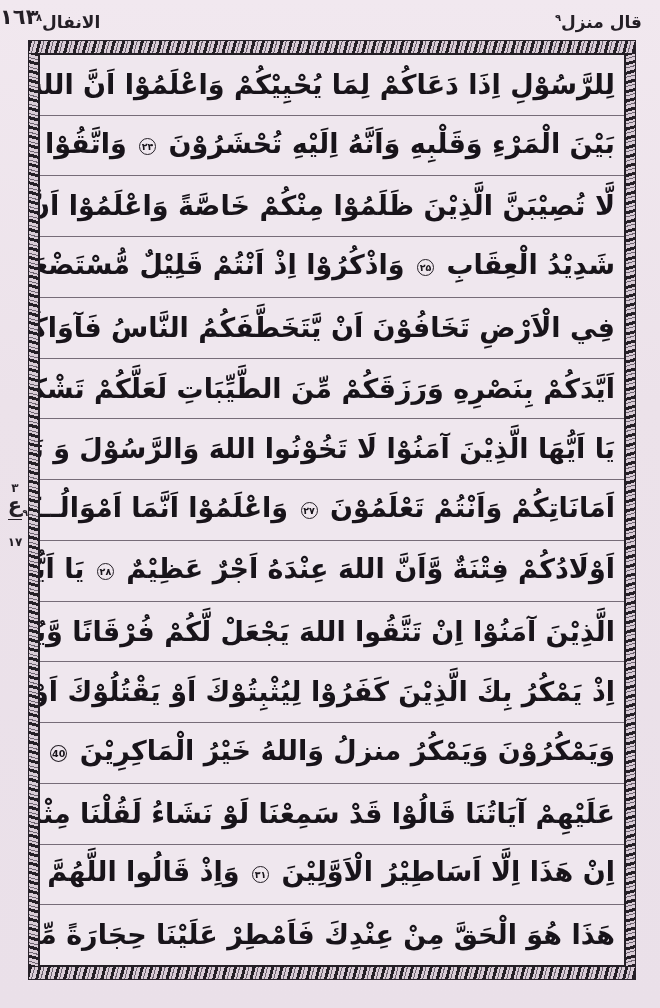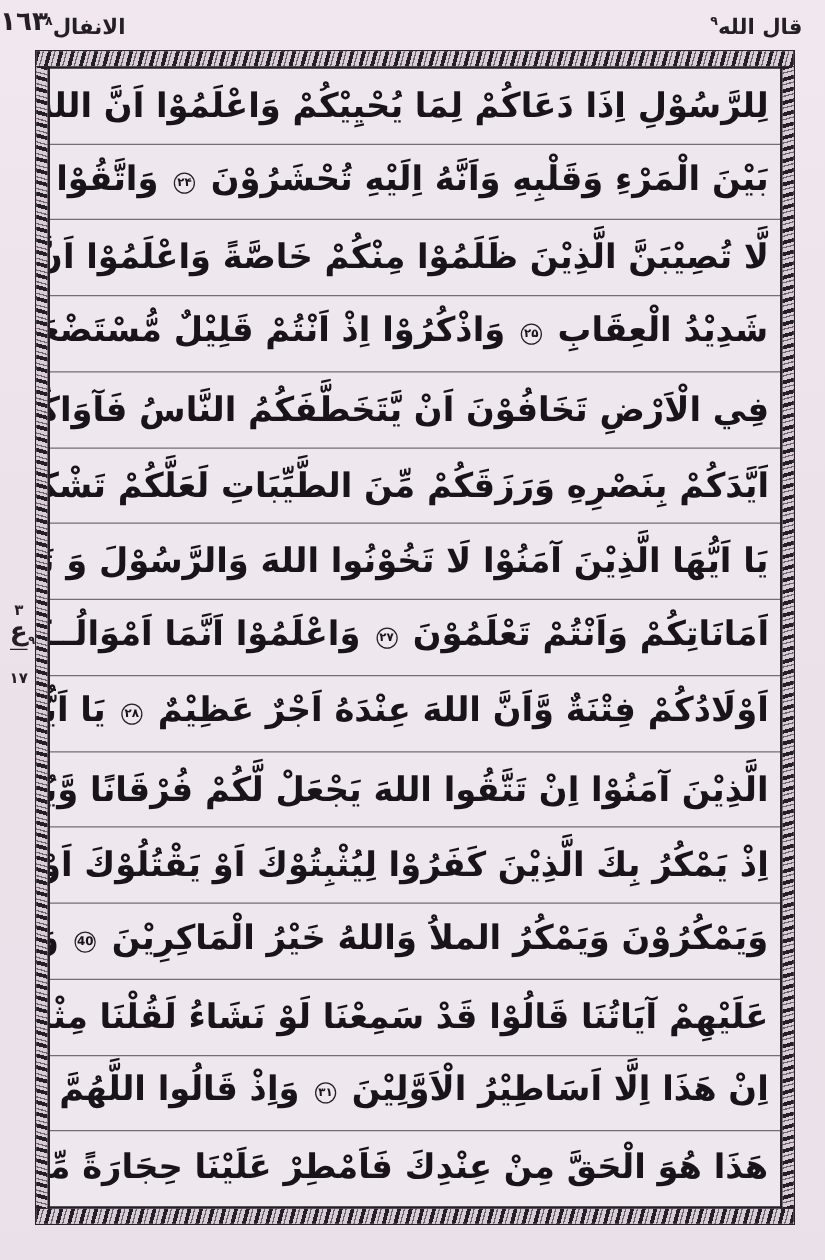--- a/index.html
+++ b/index.html
@@ -83,21 +83,21 @@
     position:absolute;left:0;right:0;top:1035px;
     text-align:center;font-size:16px;font-weight:bold;color:#241f26;
   }
 </style>
 </head>
 <body>
 
 <div class="page">
 
   <div class="head-item head-juz">
-    <span>قال الله</span><span class="sup">۹</span>
+    <span>قال منزل</span><span class="sup">۹</span>
   </div>
   <div class="head-item head-page">١٦٣</div>
   <div class="head-item head-surah">
     <span>الانفال</span><span class="sup">۸</span>
   </div>
 
   <div class="frame">
     <div class="band band-top"></div>
     <div class="band band-bottom"></div>
     <div class="band band-left"></div>
@@ -130,21 +130,21 @@
         <div class="line">
           <div class="ayah-line" dir="rtl"><span>اَوْلَادُكُمْ فِتْنَةٌ وَّاَنَّ اللهَ عِنْدَهُ اَجْرٌ عَظِيْمٌ</span> <span class="ayah">۲۸</span> <span>يَا اَيُّهَا</span></div>
         </div>
         <div class="line">
           <div class="ayah-line" dir="rtl"><span>الَّذِيْنَ آمَنُوْا اِنْ تَتَّقُوا اللهَ يَجْعَلْ لَّكُمْ فُرْقَانًا وَّيُكَفِّرْ عَنْكُمْ</span></div>
         </div>
         <div class="line">
           <div class="ayah-line" dir="rtl"><span>اِذْ يَمْكُرُ بِكَ الَّذِيْنَ كَفَرُوْا لِيُثْبِتُوْكَ اَوْ يَقْتُلُوْكَ اَوْ يُخْرِجُوْكَ</span></div>
         </div>
         <div class="line">
-          <div class="ayah-line" dir="rtl"><span>وَيَمْكُرُوْنَ وَيَمْكُرُ الملاُ وَاللهُ خَيْرُ الْمَاكِرِيْنَ</span> <span class="ayah">40</span> <span>وَاِذَا تُتْلَى</span></div>
+          <div class="ayah-line" dir="rtl"><span>وَيَمْكُرُوْنَ وَيَمْكُرُ منزلُ وَاللهُ خَيْرُ الْمَاكِرِيْنَ</span> <span class="ayah">40</span> <span>وَاِذَا تُتْلَى</span></div>
         </div>
         <div class="line">
           <div class="ayah-line" dir="rtl"><span>عَلَيْهِمْ آيَاتُنَا قَالُوْا قَدْ سَمِعْنَا لَوْ نَشَاءُ لَقُلْنَا مِثْلَ هَذَا</span></div>
         </div>
         <div class="line">
           <div class="ayah-line" dir="rtl"><span>اِنْ هَذَا اِلَّا اَسَاطِيْرُ الْاَوَّلِيْنَ</span> <span class="ayah">۳۱</span> <span>وَاِذْ قَالُوا اللَّهُمَّ اِنْ كَانَ</span></div>
         </div>
         <div class="line">
           <div class="ayah-line" dir="rtl"><span>هَذَا هُوَ الْحَقَّ مِنْ عِنْدِكَ فَاَمْطِرْ عَلَيْنَا حِجَارَةً مِّنَ السَّمَاءِ</span></div>
         </div>

